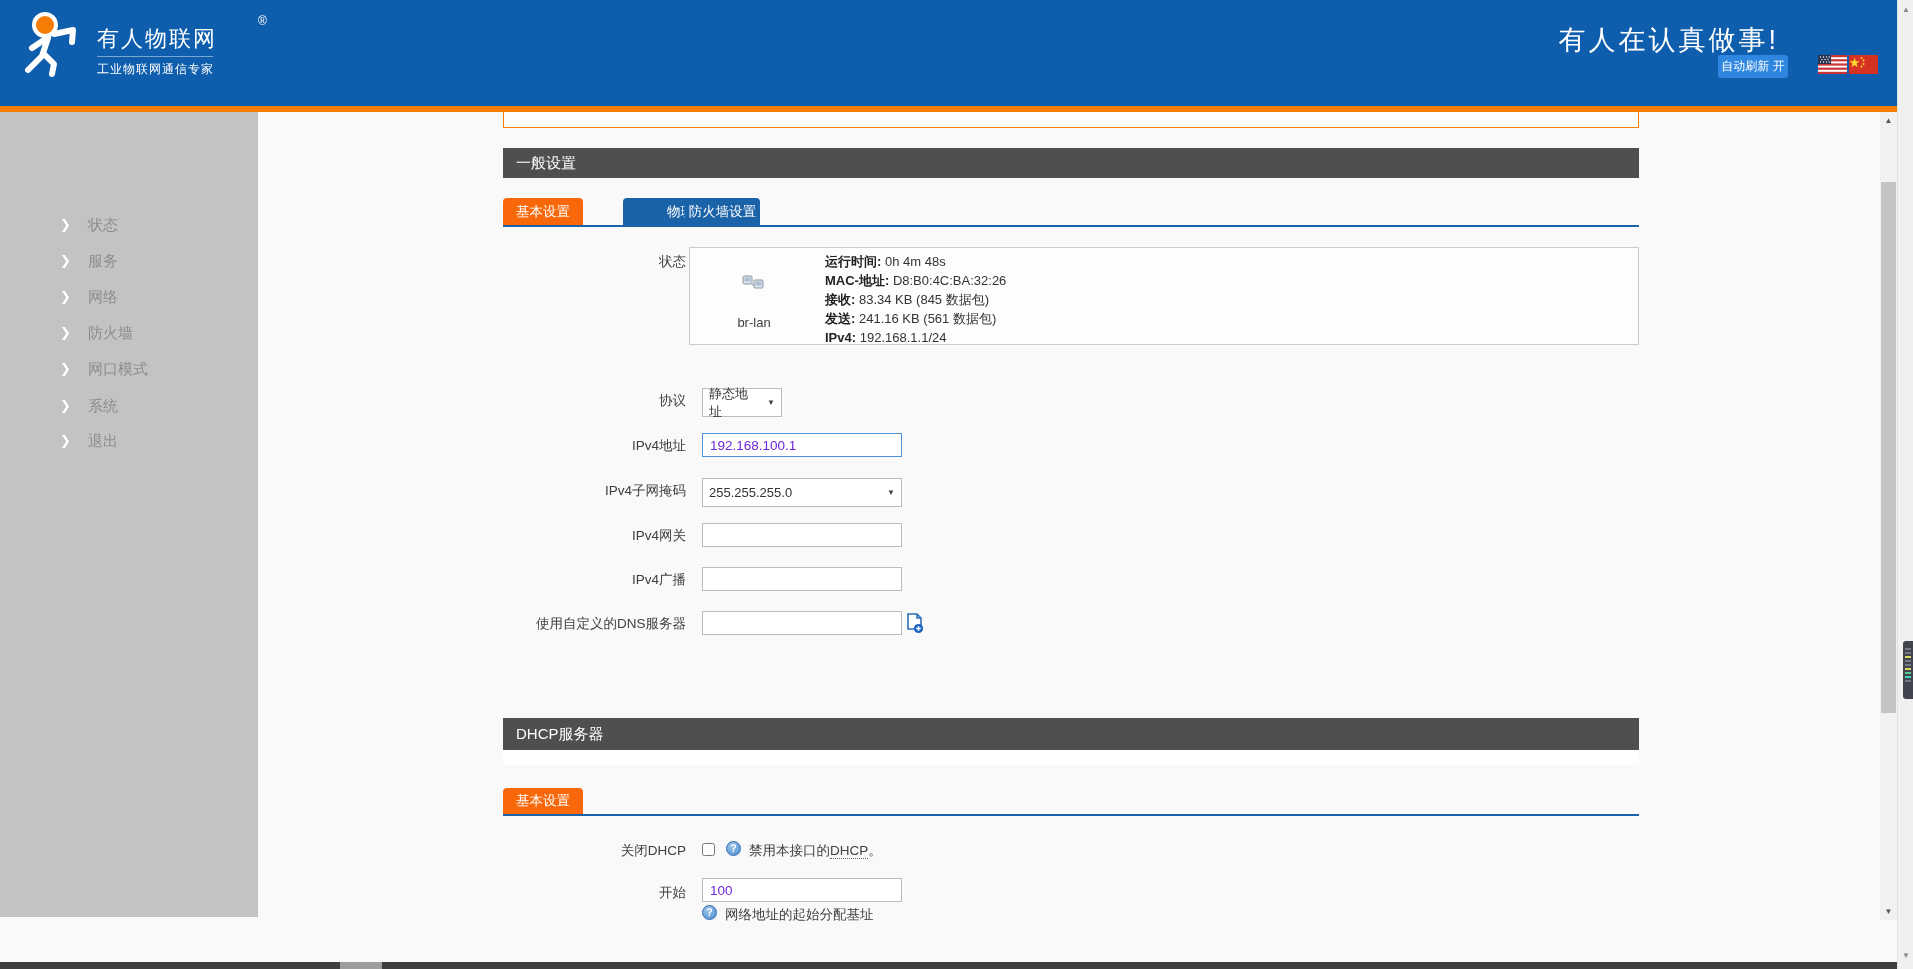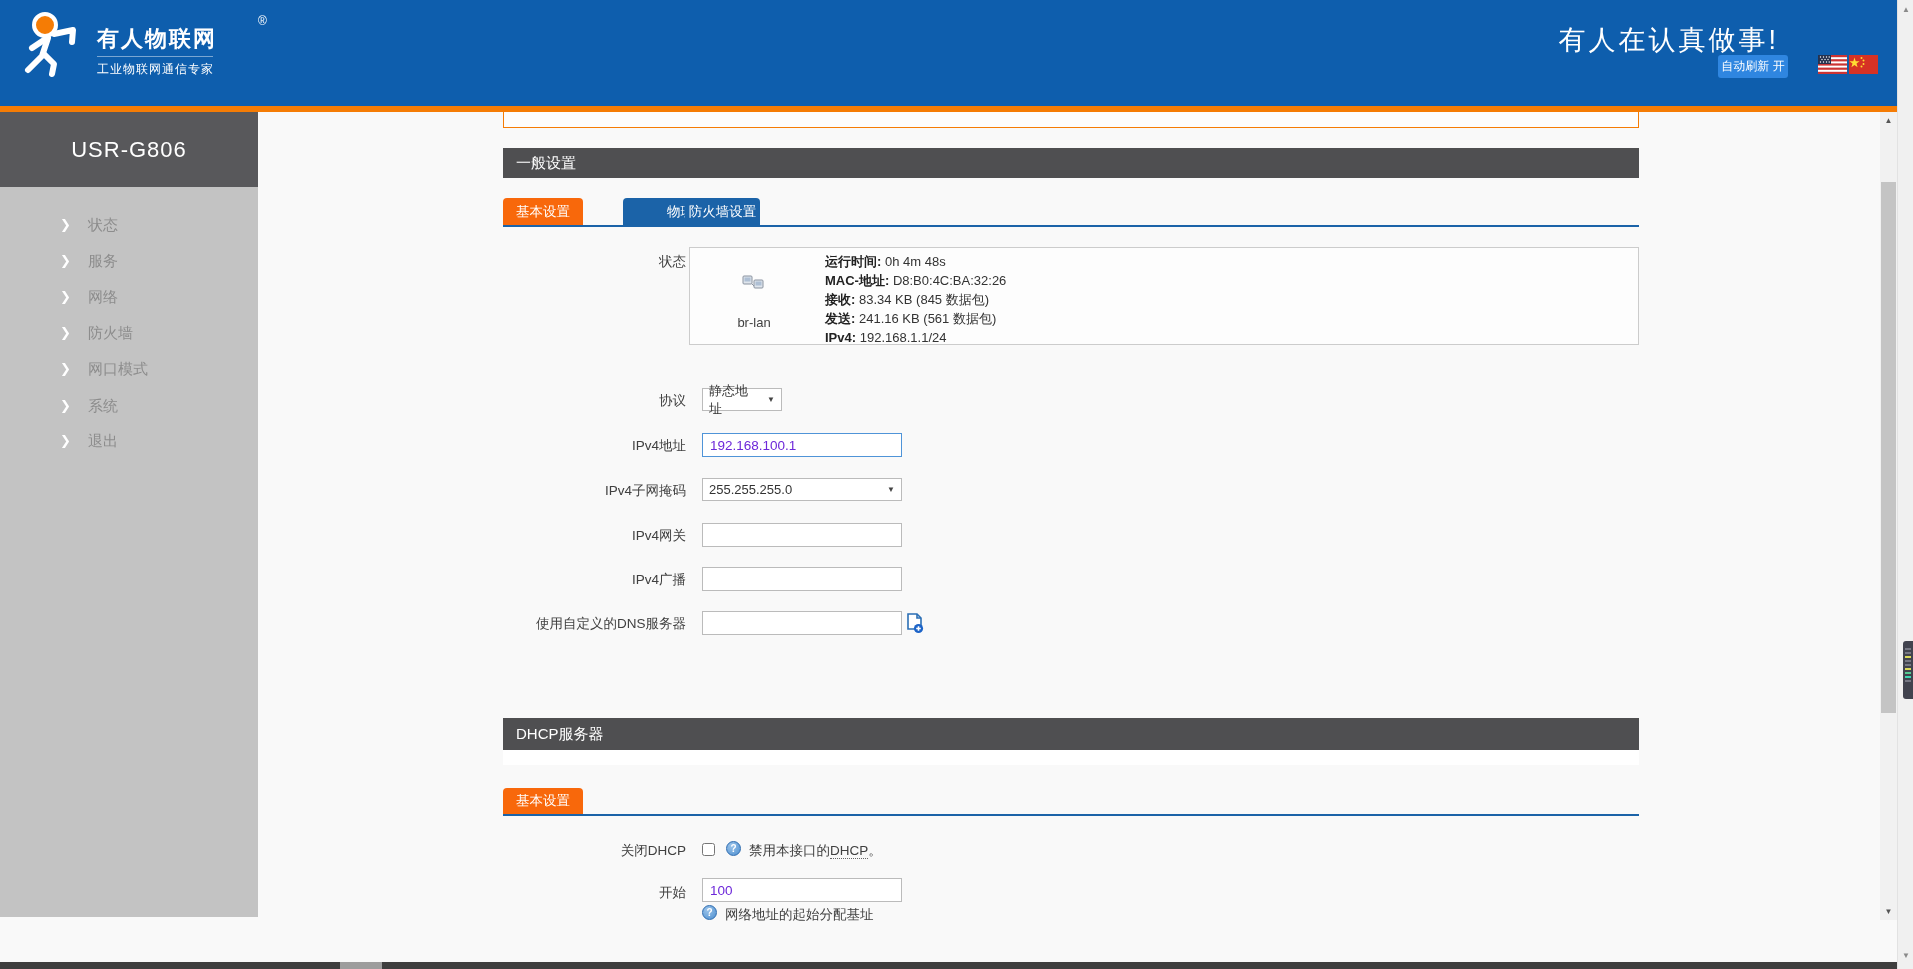--- a/index.html
+++ b/index.html
@@ -5,21 +5,21 @@
   * { margin:0; padding:0; box-sizing:border-box; }
   html,body { width:1913px; height:969px; overflow:hidden; }
   body { font-family:"Liberation Sans","DejaVu Sans",sans-serif; background:#f9f9f9; }
   #page { position:relative; width:1913px; height:969px; background:#f9f9f9; }
 
   
   .header { position:absolute; left:0; top:0; width:1913px; height:106px; background:#0e5ead; }
   .header-stripe { position:absolute; left:0; top:106px; width:1913px; height:6px; background:#f57c05; }
   .logo-svg { position:absolute; left:18px; top:8px; }
   .reg-mark { position:absolute; left:258px; top:14px; color:#fff; font-size:12px; }
-  .brand-title { position:absolute; left:97px; top:24px; color:#fff; font-size:22px; font-weight:bold; letter-spacing:2px; }
+  .brand-title { position:absolute; left:97px; top:24px; color:#fff; font-size:22px; font-weight:normal; letter-spacing:2px; }
   .brand-sep { position:absolute; left:97px; top:56px; width:116px; height:1px; background:rgba(255,255,255,.45); }
   .brand-sub { position:absolute; left:97px; top:61px; color:#fff; font-size:12px; letter-spacing:1px; }
   .slogan { position:absolute; right:134px; top:22px; color:#fff; font-size:27px; letter-spacing:3px; }
   .auto-refresh { position:absolute; left:1718px; top:55px; width:70px; height:23px; background:#2f86e0; border-radius:3px;
                   color:#fff; font-size:12px; text-align:center; line-height:23px; cursor:pointer; }
   .flag { position:absolute; top:55px; width:29px; height:19px; }
   .flag-us { left:1818px; } .flag-cn { left:1849px; }
 
   
   .sidebar { position:absolute; left:0; top:112px; width:258px; height:805px; background:#c3c3c3; }
@@ -48,21 +48,21 @@
   .status-box { position:absolute; left:689px; top:247px; width:950px; height:98px; background:#fdfdfd; border:1px solid #cccccc; }
   .iface-wrap { position:absolute; left:724px; top:275px; width:60px; text-align:center; }
   .iface-name { color:#404040; font-size:13px; margin-top:16px; }
   .stats { position:absolute; left:825px; top:252px; font-size:13px; color:#333; }
   .stat-line { height:19px; line-height:19px; }
   .stat-line b { color:#222; }
 
   .text-input { position:absolute; left:702px; width:200px; height:24px; border:1px solid #bbbbbb; background:#fff;
                 font-size:13.5px; padding:0 7px; color:#6d28d9; font-family:"Liberation Sans","DejaVu Sans",sans-serif; }
   .focused { border:1px solid #4f94d8; }
-  .fake-select { position:absolute; left:702px; height:23px; border:1px solid #bbbbbb; background:#fff; color:#333;
+  .fake-select { position:absolute; left:702px; height:29px; border:1px solid #bbbbbb; background:#fff; color:#333;
                  font-size:13px; display:flex; align-items:center; justify-content:space-between; padding:0 6px; cursor:pointer; }
   .fake-select .arrow { font-size:8px; color:#444; margin-left:8px; }
 
   .dns-add-icon { position:absolute; left:906px; top:613px; cursor:pointer; }
 
   .checkbox { position:absolute; left:702px; top:843px; width:13px; height:13px; }
   .help-icon { position:absolute; width:15px; height:15px; border-radius:50%; border:1px solid #2e6cb0;
                background:radial-gradient(circle at 35% 30%, #9cc4ea, #4d8fd0); color:#fff; font-size:10px; font-weight:bold;
                text-align:center; line-height:14px; }
   .help-text { position:absolute; color:#404040; font-size:13.5px; }
@@ -138,21 +138,20 @@
         <circle cx="12.5" cy="3" r="1"></circle>
           <circle cx="14.5" cy="5.5" r="1"></circle>
           <circle cx="14.5" cy="9" r="1"></circle>
           <circle cx="12.5" cy="11.5" r="1"></circle>
       </g>
     </svg>
   </div>
   <div class="header-stripe"></div>
 
   <div class="sidebar"></div>
-  <div class="sidebar-head">USR-G806</div>
 
   <div class="menu-item" style="top:207px">
     <span class="chev">❯</span>
     <span class="lbl">状态</span>
   </div>
   <div class="menu-item" style="top:243px">
     <span class="chev">❯</span>
     <span class="lbl">服务</span>
   </div>
   <div class="menu-item" style="top:279px">

